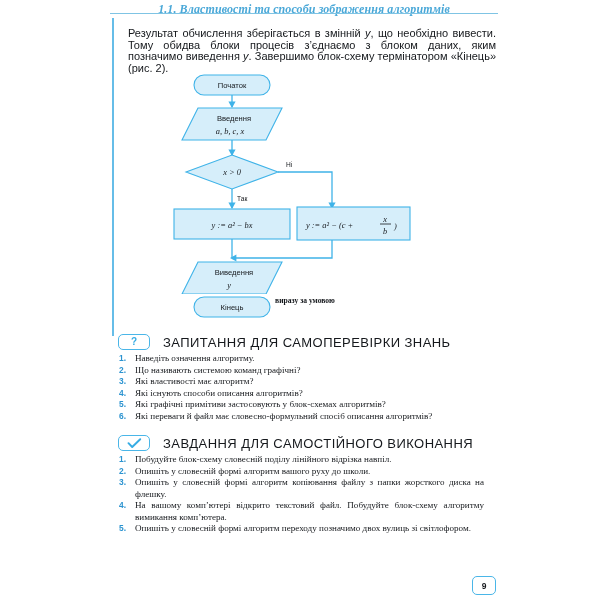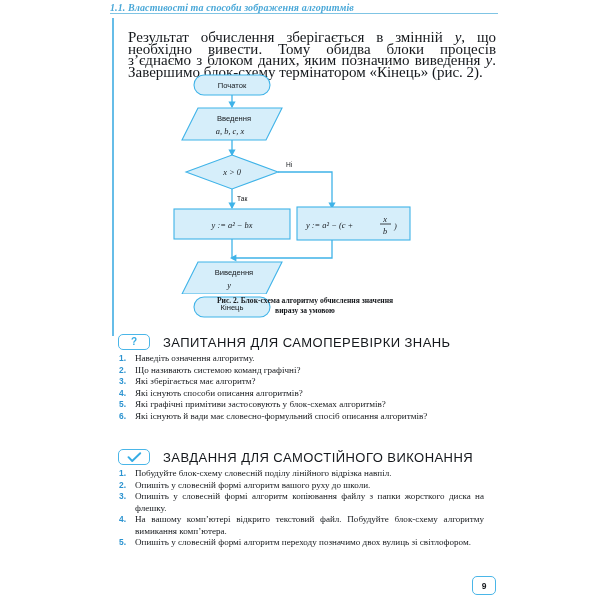--- a/index.html
+++ b/index.html
@@ -22,25 +22,25 @@
     height: 600px;
     background: #ffffff;
   }
 
   
   .runhead {
     position: absolute;
     left: 110px;
     top: 2px;
     width: 388px;
-    text-align: left;
+    text-align: center;
     font-family: "Liberation Serif", serif;
     font-style: italic;
     font-weight: bold;
-    font-size: 10px;
+    font-size: 12px;
     color: #4aa8d8;
     letter-spacing: .1px;
     white-space: nowrap;
   }
   .runhead-rule {
     position: absolute;
     left: 110px;
     top: 13px;
     width: 388px;
     height: 1px;
@@ -55,24 +55,24 @@
     width: 1.5px;
     height: 318px;
     background: #66bde8;
   }
 
   .para {
     position: absolute;
     left: 128px;
     top: 17px;
     width: 368px;
-    font-size: 15px;
+    font-size: 11px;
     line-height: 11.6px;
     text-align: justify;
-    font-family: Liberation Serif, serif;
+    font-family: Liberation Sans, sans-serif;
     color: #15181c;
   }
   .para i { font-style: italic; }
 
   
   .flow {
     position: absolute;
     left: 110px;
     top: 62px;
     width: 390px;
@@ -279,42 +279,41 @@
     </svg>
     <svg width="390" height="28" viewBox="0 0 390 28" style="margin-top:-1px" xmlns="http://www.w3.org/2000/svg">
       <g>
         <rect class="fc-shape" x="84" y="4" width="76" height="20" rx="10" ry="10"></rect>
         <text class="fc-label" x="122" y="17" text-anchor="middle">Кінець</text>
       </g>
     </svg>
   </div>
 
   <div class="caption">
-    <div>Рис. 2. Блок-схема алгоритму обчислення значення</div>
     <div>виразу за умовою</div>
   </div>
 
   <div class="sec" style="top:334px;">
     <div class="sec-head">
       <div class="sec-icon">
         <span class="q">?</span>
       </div>
       <div class="sec-title">ЗАПИТАННЯ ДЛЯ САМОПЕРЕВІРКИ ЗНАНЬ</div>
     </div>
     <ol class="qlist">
       <li>Наведіть означення алгоритму.</li>
       <li>Що називають системою команд графічні?</li>
-      <li>Які зберігається має алгоритм?</li>
+      <li>Які властивості має алгоритм?</li>
       <li>Які існують способи описання алгоритмів?</li>
       <li>Які графічні примітиви застосовують у блок-схемах алгоритмів?</li>
-      <li>Які існують й вади має словесно-формульний спосіб описання алгоритмів?</li>
+      <li>Які переваги й файл має словесно-формульний спосіб описання алгоритмів?</li>
     </ol>
   </div>
 
-  <div class="sec" style="top:449px;">
+  <div class="sec" style="top:435px;">
     <div class="sec-head">
       <div class="sec-icon">
         <svg width="15" height="11" viewBox="0 0 15 11">
           <path d="M1.5,5.2 L5.2,9 L13.2,1.2" fill="none" stroke="#36ace4" stroke-width="1.9" stroke-linecap="round" stroke-linejoin="round"></path>
         </svg>
       </div>
       <div class="sec-title">ЗАВДАННЯ ДЛЯ САМОСТІЙНОГО ВИКОНАННЯ</div>
     </div>
     <ol class="qlist">
       <li>Побудуйте блок-схему словесній поділу лінійного відрізка навпіл.</li>

